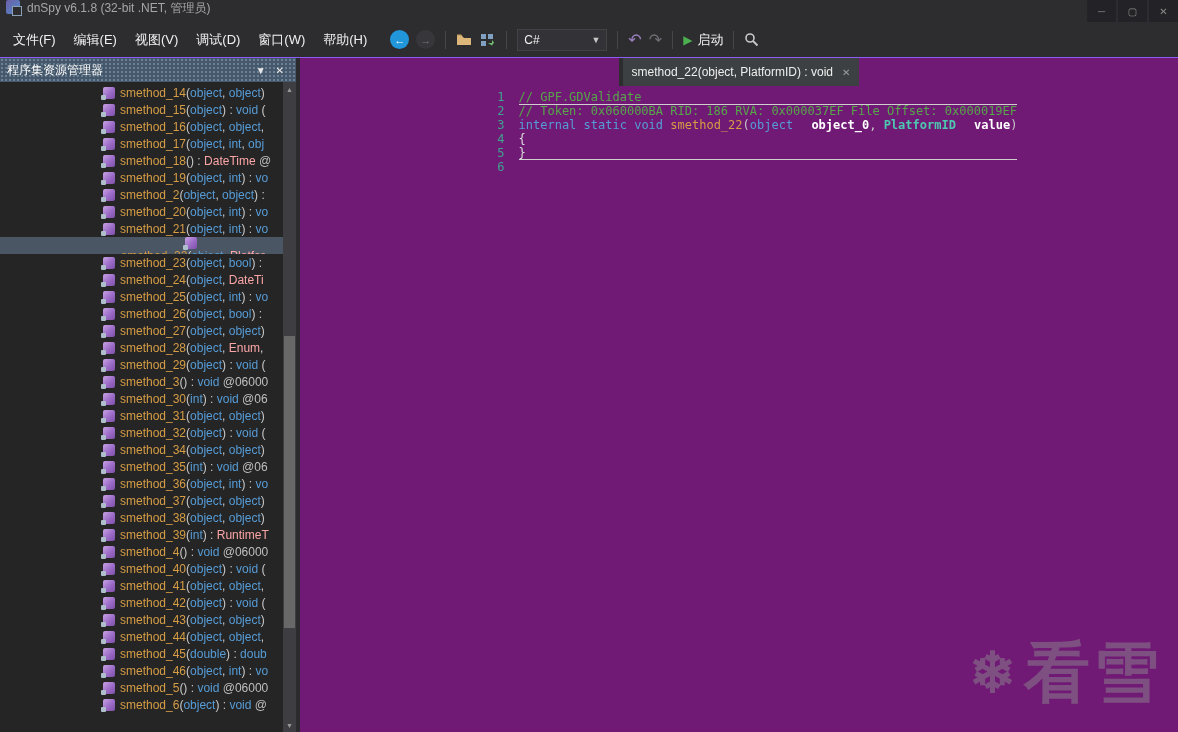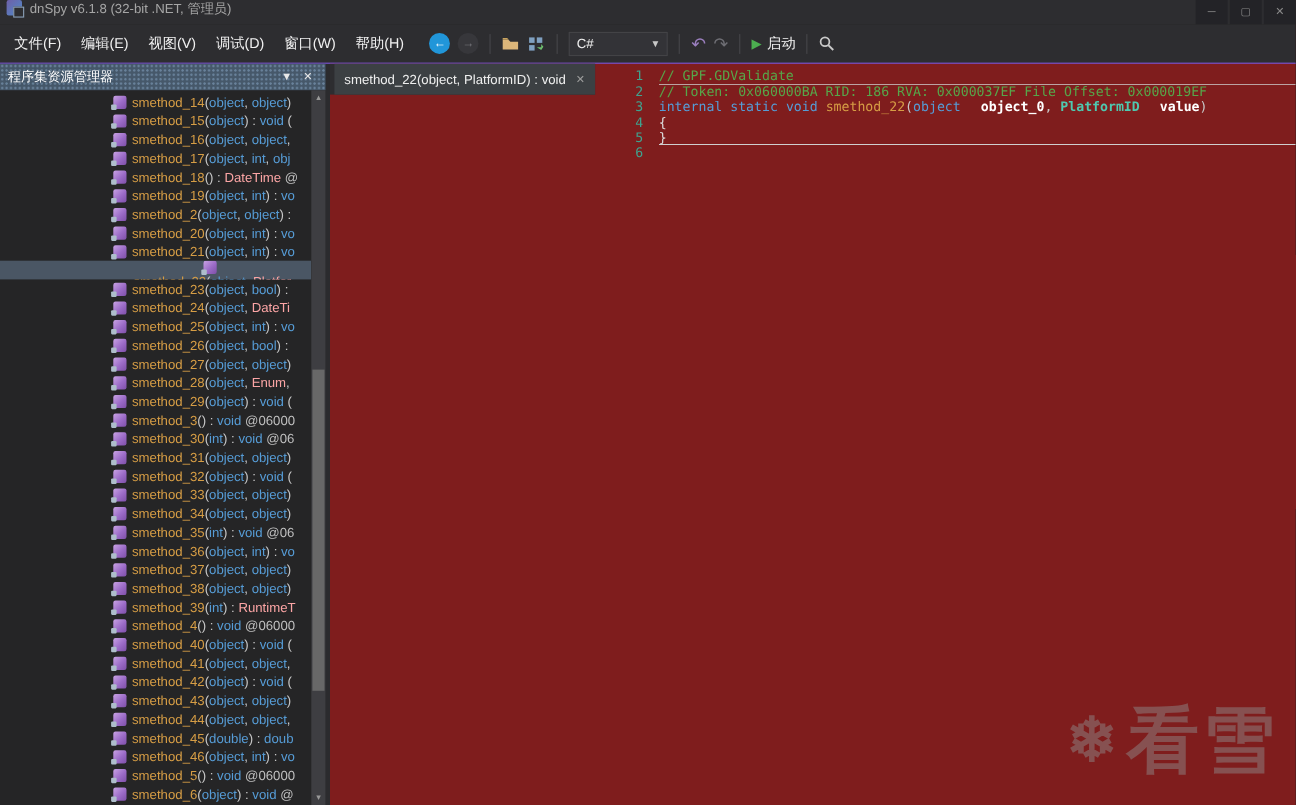--- a/index.html
+++ b/index.html
@@ -27,21 +27,21 @@
   .combo-arrow { color:#C8C8C8; font-size:9px; }
   .undo { color:#9B7FBF; font-size:16px; }
   .redo { color:#6E6E74; font-size:16px; }
   .start { gap:5px; color:#F1F1F1; font-size:13px; }
   .play { color:#4CAF50; font-size:12px; }
 
   
   .main { display:flex; height:674px; }
   .left { width:296px; background:#252526; display:flex; flex-direction:column; position:relative; }
   .splitter { width:4px; background:#2B2B2E; }
-  .editor { flex:1; display:flex; flex-direction:row; background:#7f1d1d; min-width:0; }
+  .editor { flex:1; display:flex; flex-direction:column; background:#701a75; min-width:0;align-items:center; }
 
   
   .panel-header { height:24px; flex:none; background-color:#46586A;
     background-image:radial-gradient(#69829B 1px, transparent 1.2px); background-size:4px 4px;
     display:flex; align-items:center; color:#FFFFFF; font-size:12px; padding:0 7px; }
   .ph-title { text-shadow:0 0 3px #46586A, 0 0 3px #46586A; white-space:nowrap; }
   .ph-sp { flex:1; }
   .ph-btn { color:#E8E8E8; font-size:10px; padding:0 5px; cursor:default; }
   .tree { flex:1; overflow:hidden; padding-top:2px; margin-right:13px; font-size:12px; }
   .tree-row { height:17px; display:flex; align-items:center; padding-left:103px; white-space:nowrap; overflow:hidden; cursor:default; }
@@ -240,24 +240,20 @@
         <div class="tree-row">
           <span class="m-icon"></span>
           <span class="row-text"><span class="c-n">smethod_31</span><span class="c-p">(</span><span class="c-k">object</span><span class="c-p">, </span><span class="c-k">object</span><span class="c-p">)</span></span>
         </div>
         <div class="tree-row">
           <span class="m-icon"></span>
           <span class="row-text"><span class="c-n">smethod_32</span><span class="c-p">(</span><span class="c-k">object</span><span class="c-p">) : </span><span class="c-k">void</span><span class="c-p"> (</span></span>
         </div>
         <div class="tree-row">
           <span class="m-icon"></span>
-          <span class="row-text"><span class="c-n">smethod_33</span><span class="c-p">(</span><span class="c-k">object</span><span class="c-p">, </span><span class="c-k">object</span><span class="c-p">)</span></span>
-        </div>
-        <div class="tree-row">
-          <span class="m-icon"></span>
           <span class="row-text"><span class="c-n">smethod_34</span><span class="c-p">(</span><span class="c-k">object</span><span class="c-p">, </span><span class="c-k">object</span><span class="c-p">)</span></span>
         </div>
         <div class="tree-row">
           <span class="m-icon"></span>
           <span class="row-text"><span class="c-n">smethod_35</span><span class="c-p">(</span><span class="c-k">int</span><span class="c-p">) : </span><span class="c-k">void</span><span class="c-a"> @06</span></span>
         </div>
         <div class="tree-row">
           <span class="m-icon"></span>
           <span class="row-text"><span class="c-n">smethod_36</span><span class="c-p">(</span><span class="c-k">object</span><span class="c-p">, </span><span class="c-k">int</span><span class="c-p">) : </span><span class="c-k">vo</span></span>
         </div>

